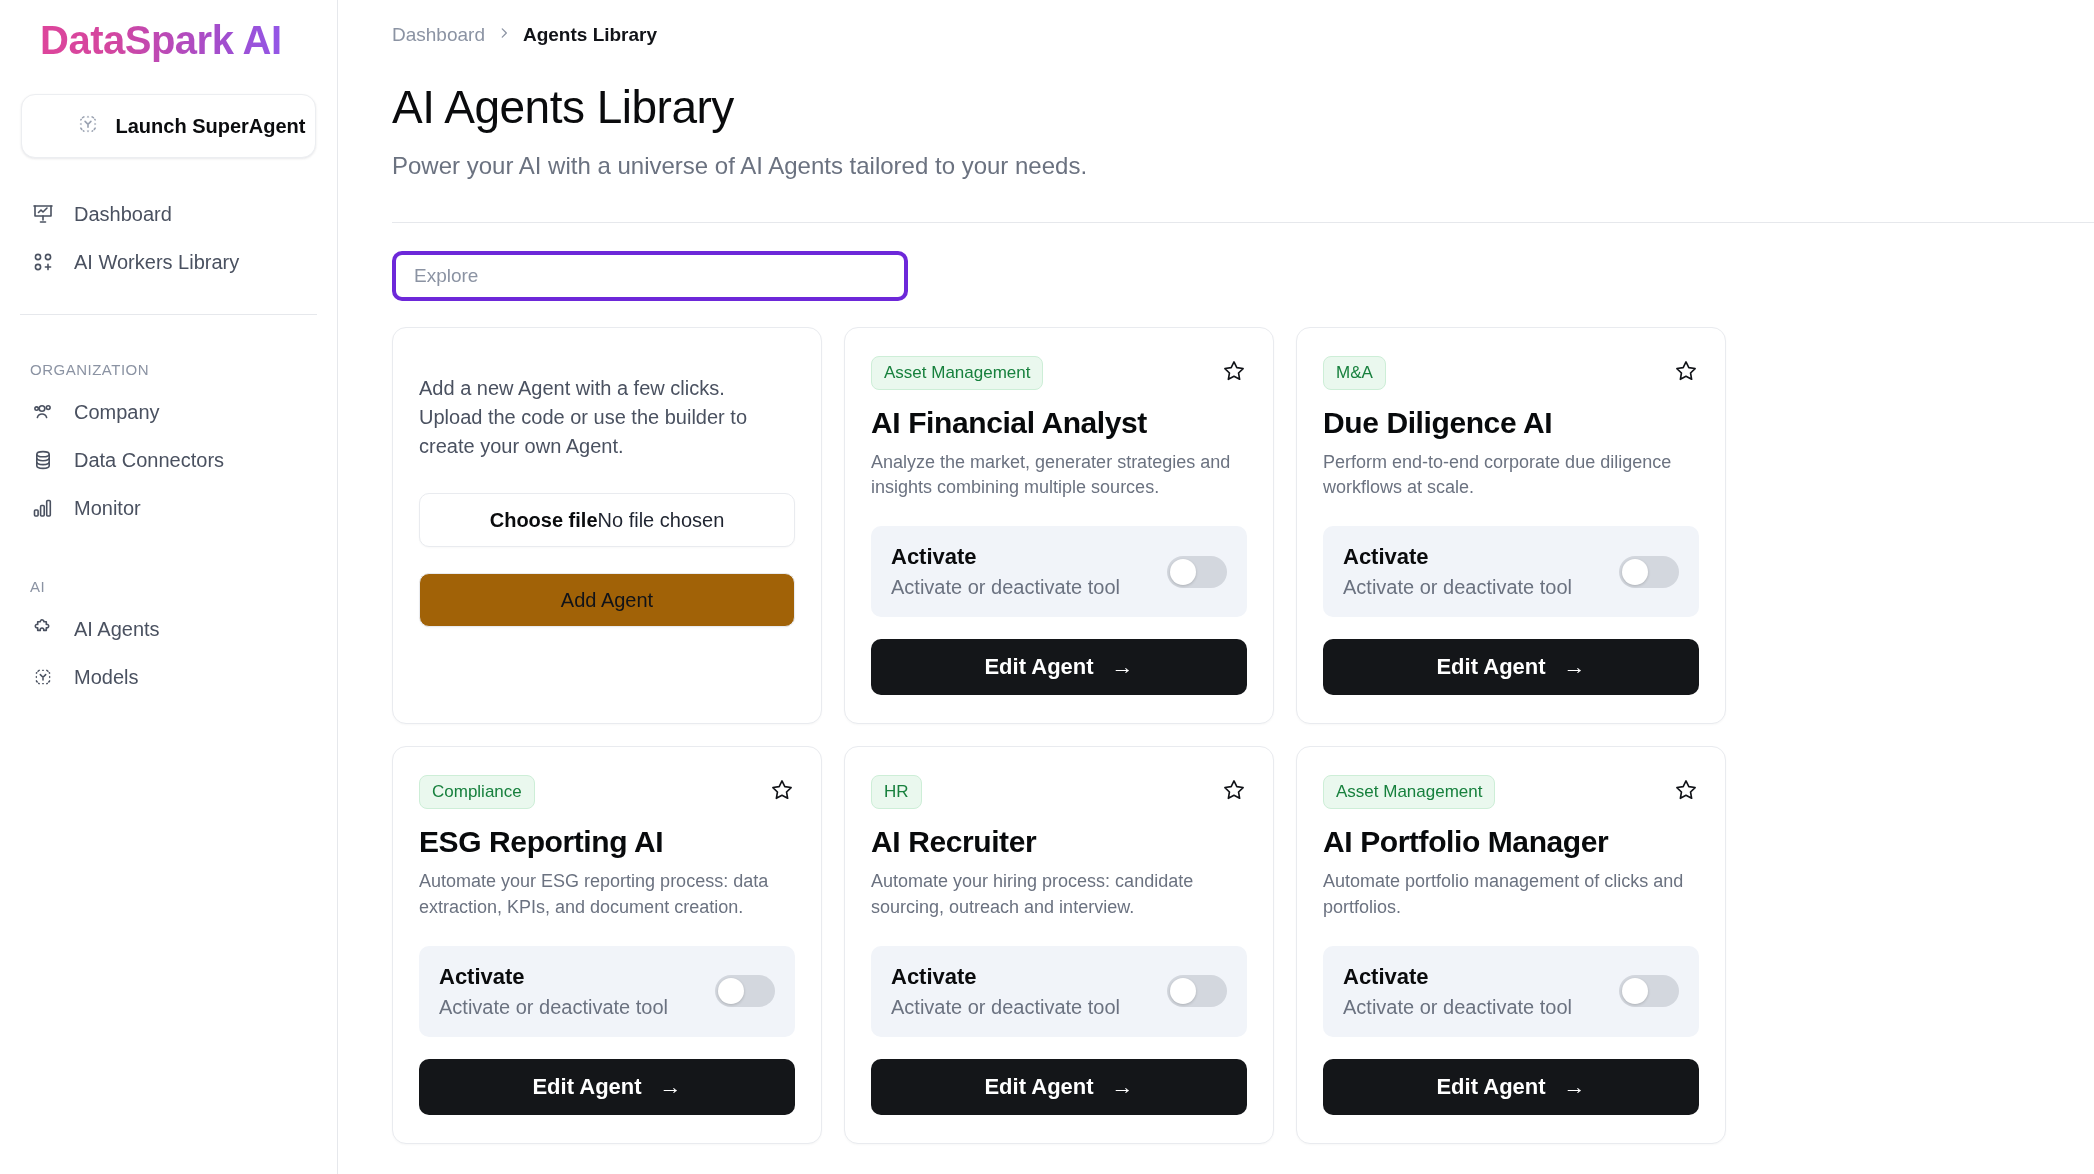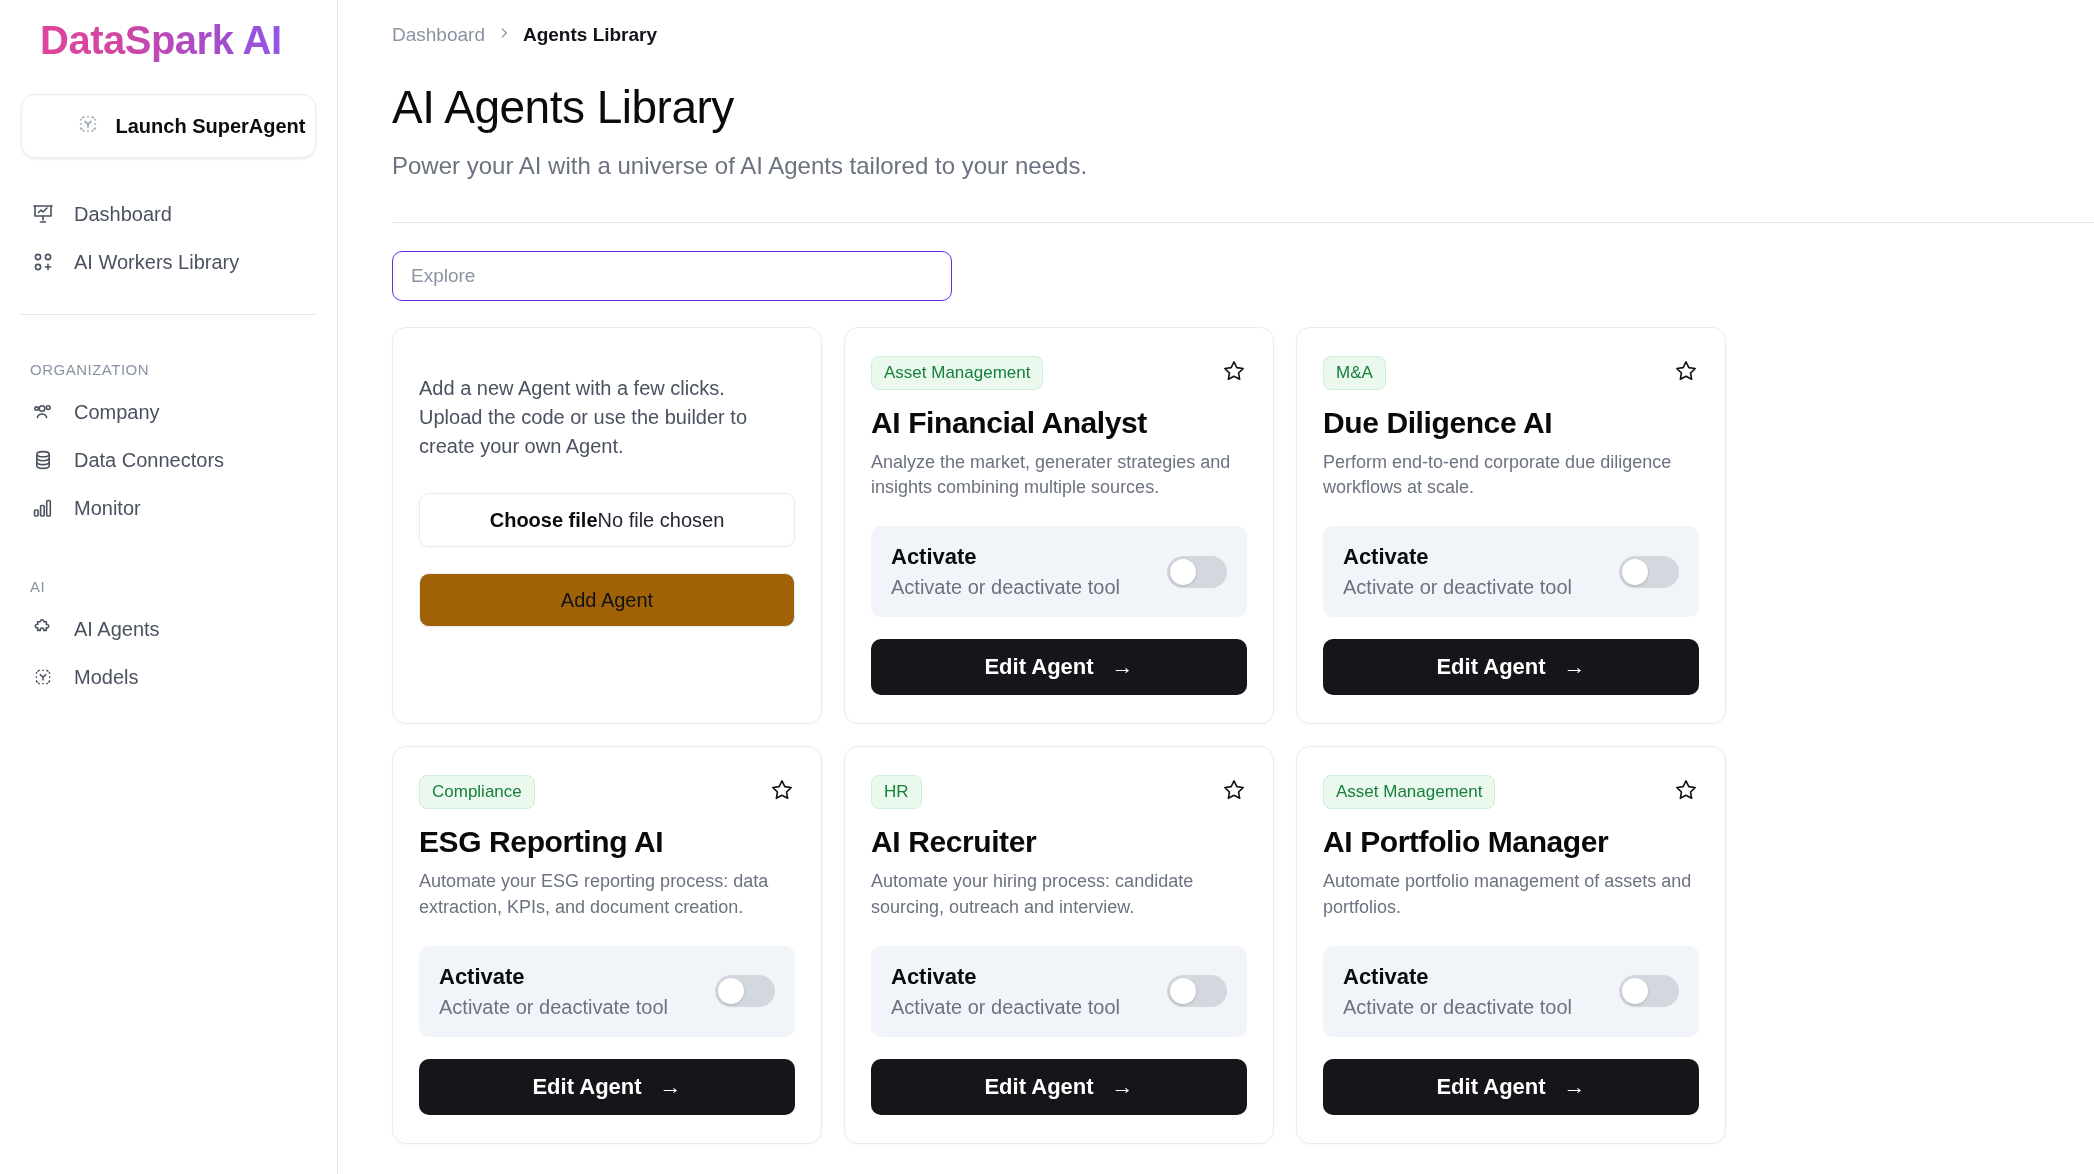--- a/index.html
+++ b/index.html
@@ -73,22 +73,22 @@
   .bc-sep { color: #8b93a3; font-size: 17px; }
   .bc-cur { color: #111318; font-weight: bold; }
   .page-title {
     font-size: 46px; font-weight: normal; color: #0a0b0d;
     margin-top: 34px; letter-spacing: -0.5px;
   }
   .page-sub { font-size: 24px; color: #6b7280; margin-top: 18px; }
   .hr { height: 1px; background: #e6e8ec; margin-top: 42px; margin-right: 0; }
   .search-wrap { margin-top: 28px; }
   .search-input {
-    width: 560px; height: 50px;
-    border: 1px solid #6d28d9; border-radius: 10px;
+    width: 516px; height: 50px;
+    border: 4px solid #6d28d9; border-radius: 10px;
     padding: 0 18px; font-size: 19px; color: #6b7280;
     font-family: "Liberation Sans", sans-serif;
     background: #fff; outline: none;
   }
   .search-input::placeholder { color: #8b93a3; }
 
   .grid {
     margin-top: 26px;
     display: grid;
     grid-template-columns: repeat(3, 430px);
@@ -416,21 +416,21 @@
       <section class="card agent-card">
         <div class="card-top">
           <span class="badge">Asset Management</span>
           <span class="star">
             <svg width="26" height="26" viewBox="0 0 24 24" fill="none" stroke="#111318" stroke-width="1.5" stroke-linejoin="round">
                 <path d="M12 3.6l2.6 5.3 5.8.85-4.2 4.1 1 5.8-5.2-2.74L6.8 19.65l1-5.8-4.2-4.1 5.8-.85z"></path>
               </svg>
           </span>
         </div>
         <div class="agent-name">AI Portfolio Manager</div>
-        <div class="agent-desc">Automate portfolio management of assets and portfolios.</div>
+        <div class="agent-desc">Automate portfolio management of clicks and portfolios.</div>
         <div class="activate">
           <div>
             <div class="atitle">Activate</div>
             <div class="asub">Activate or deactivate tool</div>
           </div>
           <div class="toggle">
               <span class="knob"></span>
             </div>
         </div>
         <div class="edit-btn">

